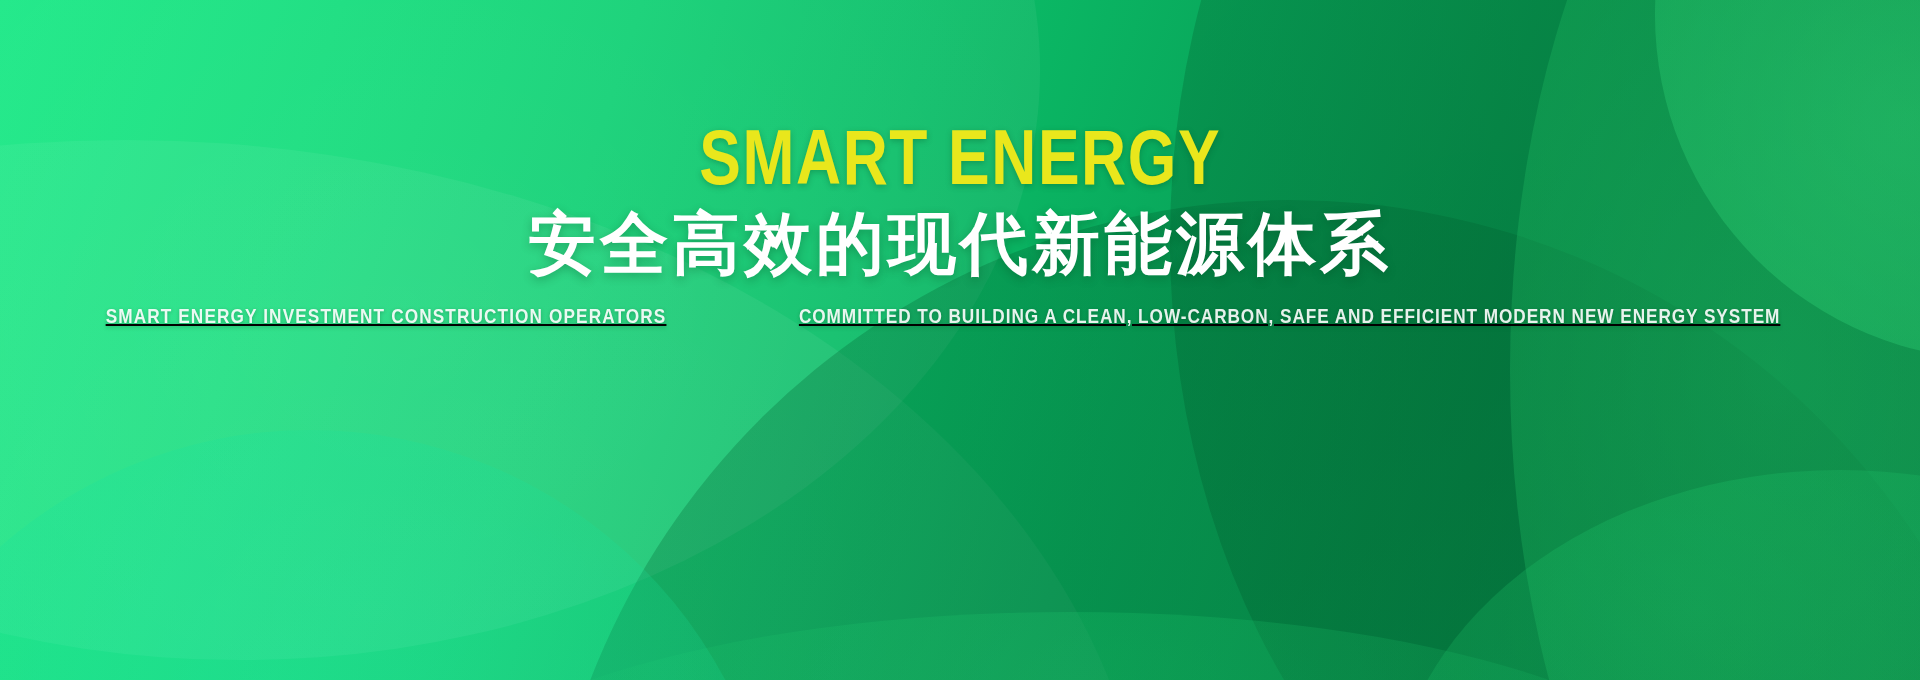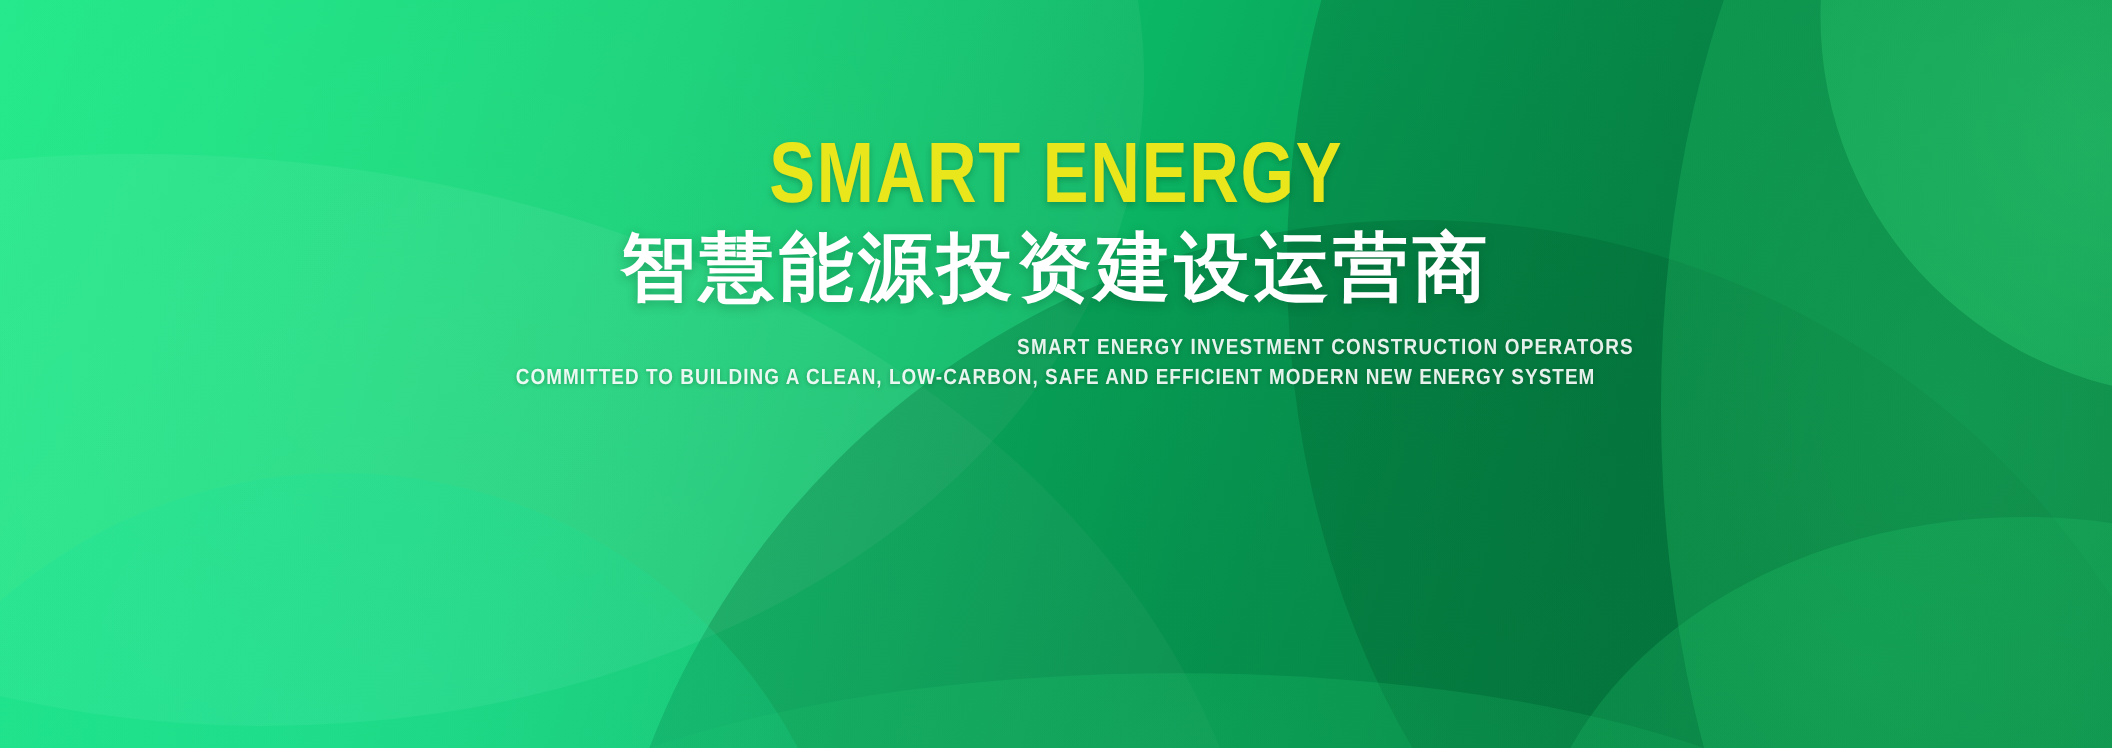--- a/index.html
+++ b/index.html
@@ -191,23 +191,24 @@
     font-weight: 700;
     line-height: 1.1;
     letter-spacing: 2px;
     white-space: nowrap;
     text-shadow: 0 2px 8px rgba(0,62,28,0.26);
   }
 
   .tagline-group {
     margin-top: 26px;
     display: flex;
-    flex-direction: column;
-    align-items: flex-end;
+    flex-direction: row;
+    align-items: center;
     gap: 7px;
+    text-decoration: underline;
   }
 
   .tagline-en {
     color: rgba(255,255,255,0.90);
     font-family: "Liberation Sans Narrow", "Liberation Sans", "DejaVu Sans", sans-serif;
     font-size: 20px;
     font-weight: 700;
     line-height: 1;
     letter-spacing: 1.3px;
     transform: scaleX(0.86);
@@ -233,21 +234,21 @@
   <div class="blob blob-right-band"></div>
   <div class="blob blob-tr-circle"></div>
   <div class="blob blob-br-light"></div>
   <div class="blob blob-bottom-rim"></div>
   <div class="blob blob-bl-circle"></div>
 
   <div class="content">
 
     <div class="headline-en">SMART ENERGY</div>
 
-    <div class="headline-cn">智慧能源投资建设运营商</div>
+    <div class="headline-cn">安全高效的现代新能源体系</div>
 
 
     <div class="tagline-group">
       <div class="tagline-en">SMART ENERGY INVESTMENT CONSTRUCTION OPERATORS</div>
       <div class="tagline-en second">COMMITTED TO BUILDING A CLEAN, LOW-CARBON, SAFE AND EFFICIENT MODERN NEW ENERGY SYSTEM</div>
     </div>
 
   </div>
 </div>
 

